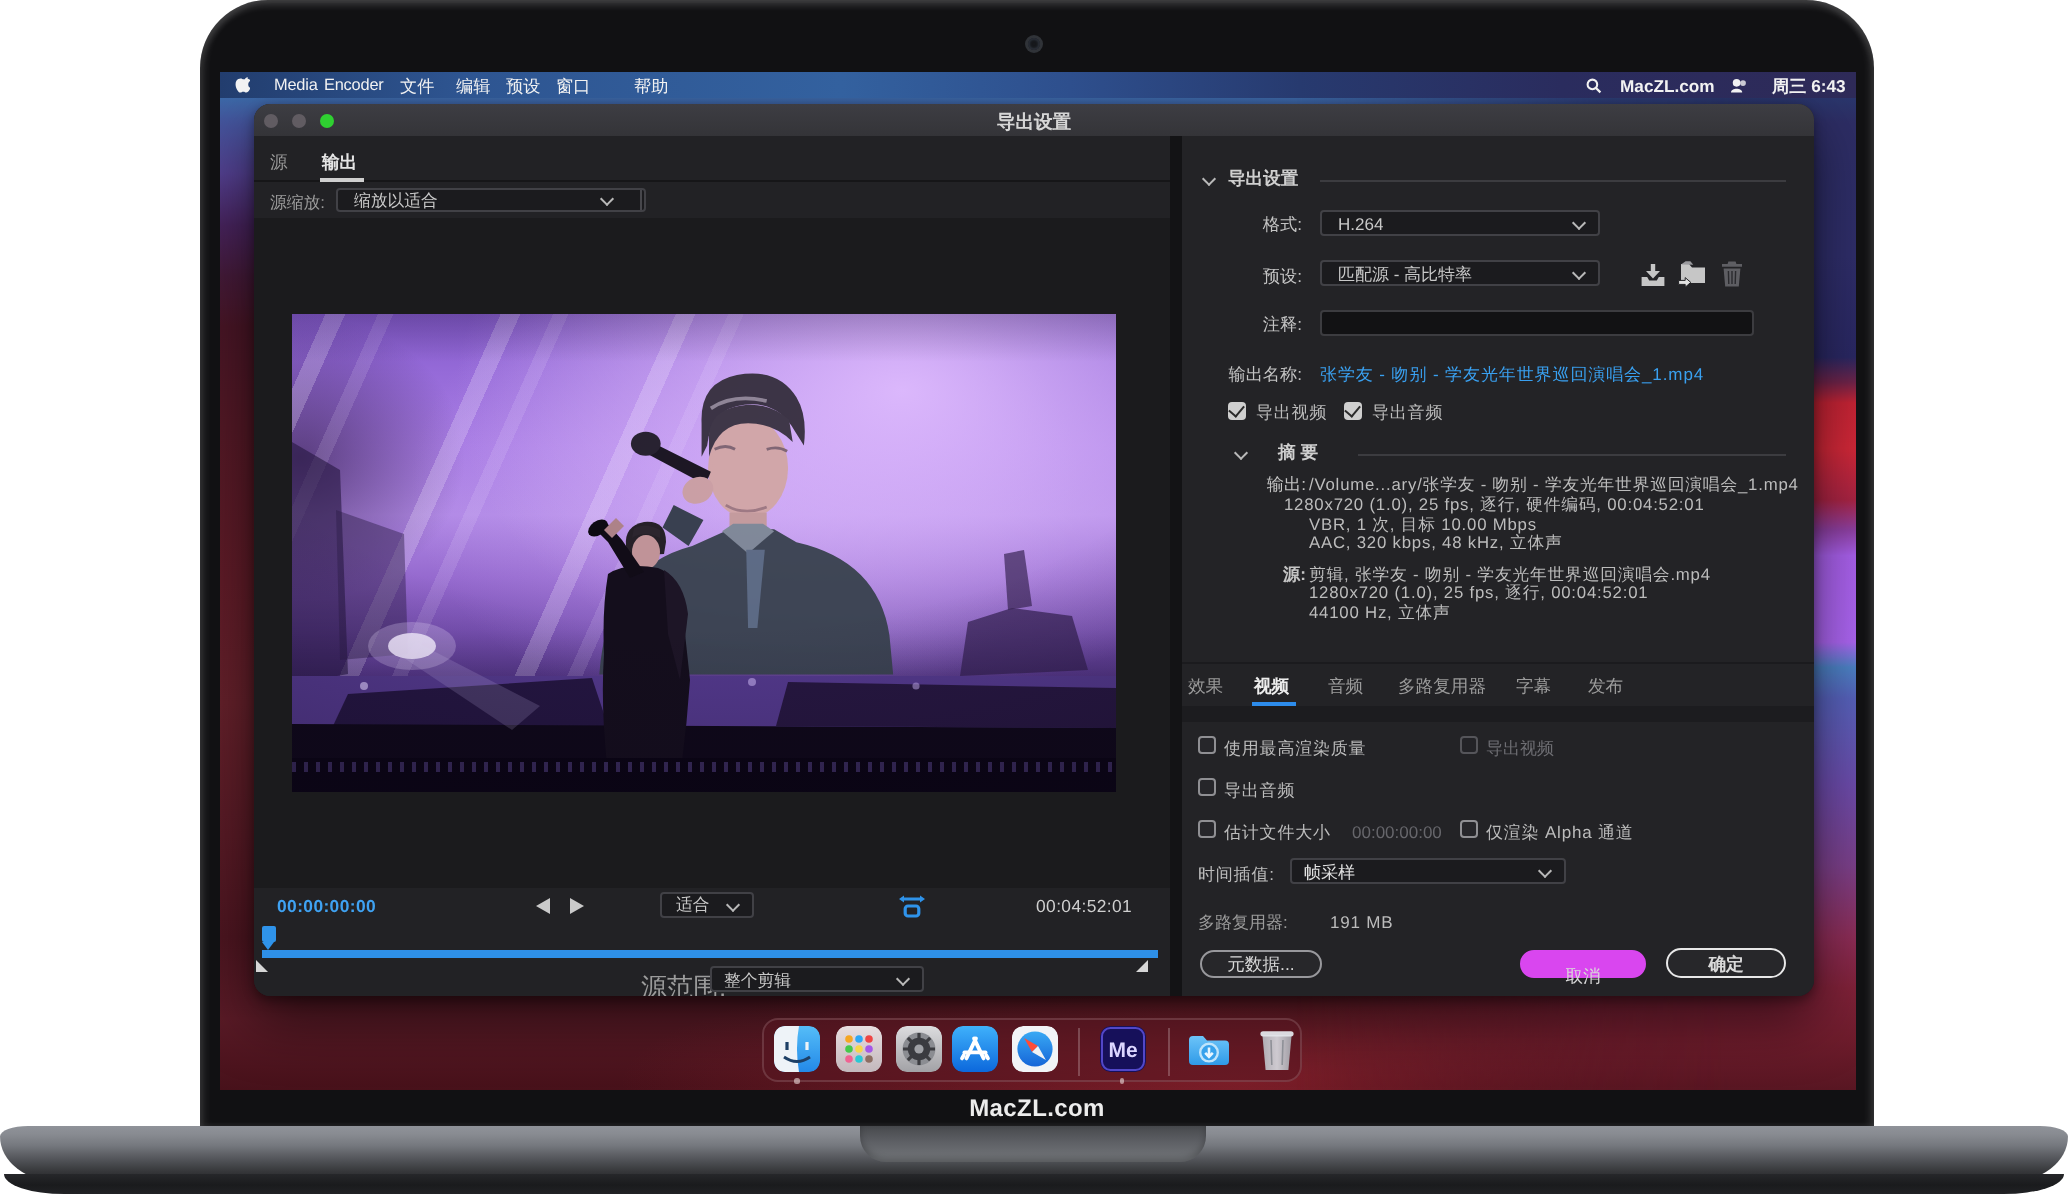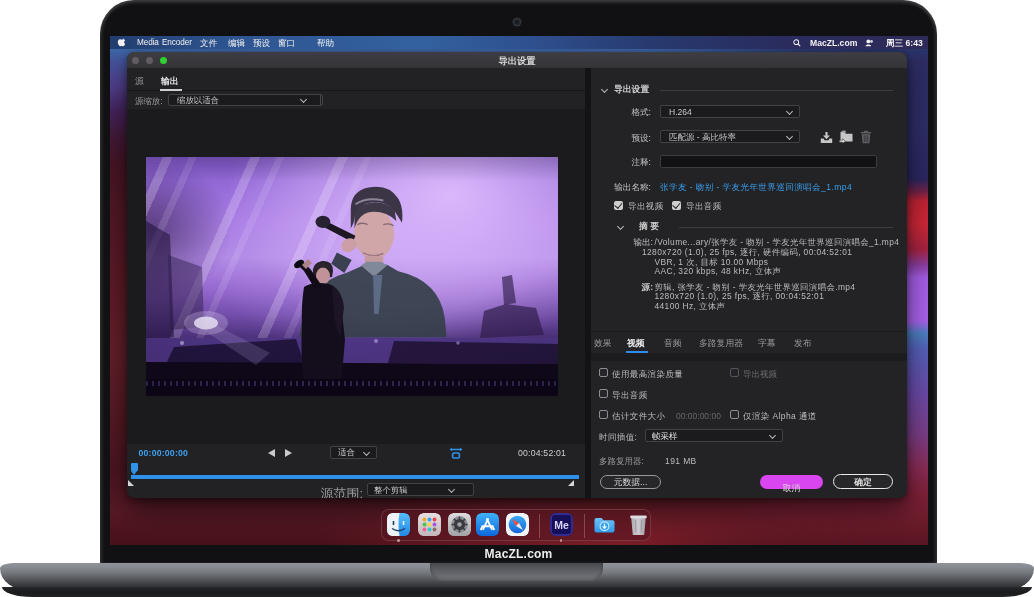--- a/index.html
+++ b/index.html
@@ -167,21 +167,21 @@
           </svg>
         <div class="abs" style="left:391px;top:380px;font-size:8.7px;color:#cfcfcf;letter-spacing:.2px">00:04:52:01</div>
 
         <div class="abs" style="left:4px;top:395px;width:7px;height:8px;background:#2f93ea;border-radius:1px"></div>
         <div class="abs" style="left:4px;top:402.5px;width:0;height:0;border-left:3.5px solid transparent;border-right:3.5px solid transparent;border-top:4.5px solid #2f93ea"></div>
         <div class="abs" style="left:4px;top:406.5px;width:448px;height:4.5px;background:#2e90e8"></div>
         <div class="abs" style="left:1px;top:411.5px;width:0;height:0;border-bottom:6px solid #d6d6d6;border-right:6px solid transparent"></div>
         <div class="abs" style="left:441px;top:411.5px;width:0;height:0;border-bottom:6px solid #d6d6d6;border-left:6px solid transparent"></div>
 
         <div class="abs gtxt" style="left:193.5px;top:417px;font-size:13px">源范围:</div>
-        <div class="dd" style="left:240px;top:415px;width:107px;height:13px;font-size:8.4px;line-height:12px;padding-left:6px">整个剪辑</div>
+        <div class="dd" style="left:228px;top:415px;width:107px;height:13px;font-size:8.4px;line-height:12px;padding-left:6px">整个剪辑</div>
         <div class="chev" style="left:322px;top:418.5px"></div>
       </div>
       <div id="divider"></div>
       <div id="rpanel">
 
         <div class="chev" style="left:11px;top:19px;transform:rotate(45deg)"></div>
         <div class="abs" style="left:23px;top:16px;font-size:8.8px;font-weight:bold;color:#cfcfcf">导出设置</div>
         <div class="hline" style="left:69px;top:21.5px;width:233px"></div>
         <div class="rlabel" style="left:20px;top:39px;width:40px">格式:</div>
         <div class="dd" style="left:69px;top:36.5px;width:140px;height:13px;font-size:8.5px;line-height:12px;padding-left:8px">H.264</div>

